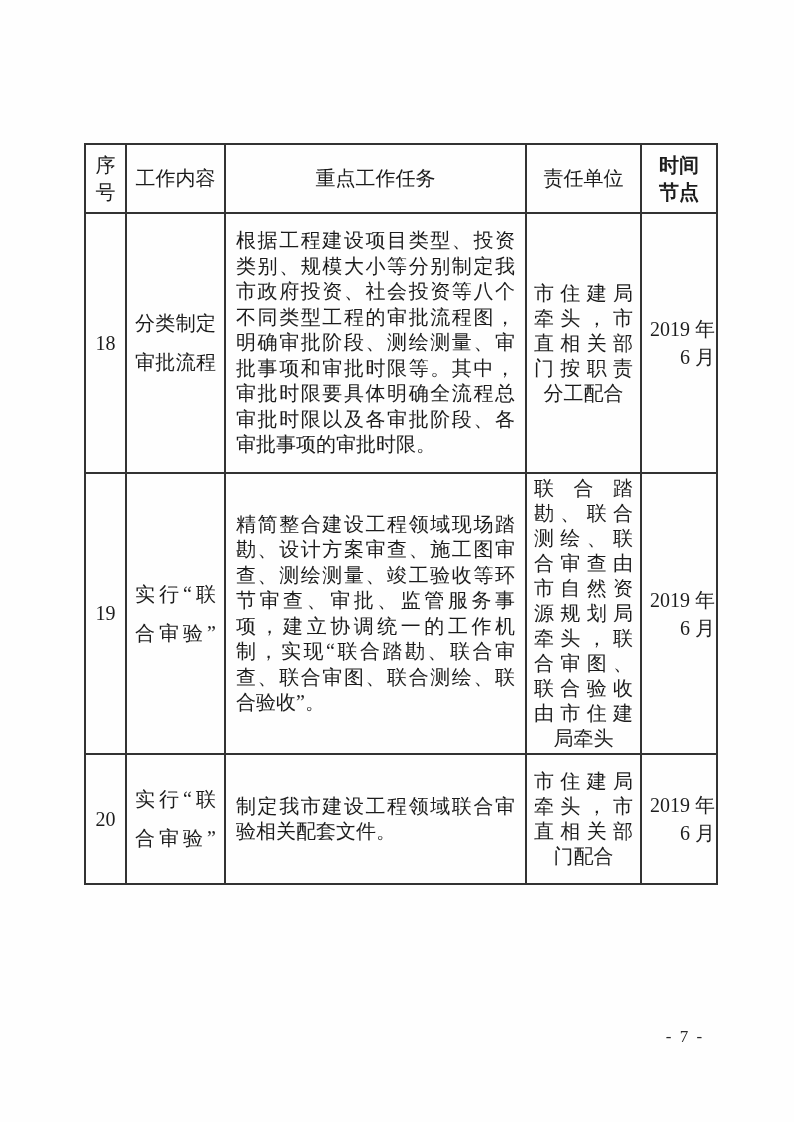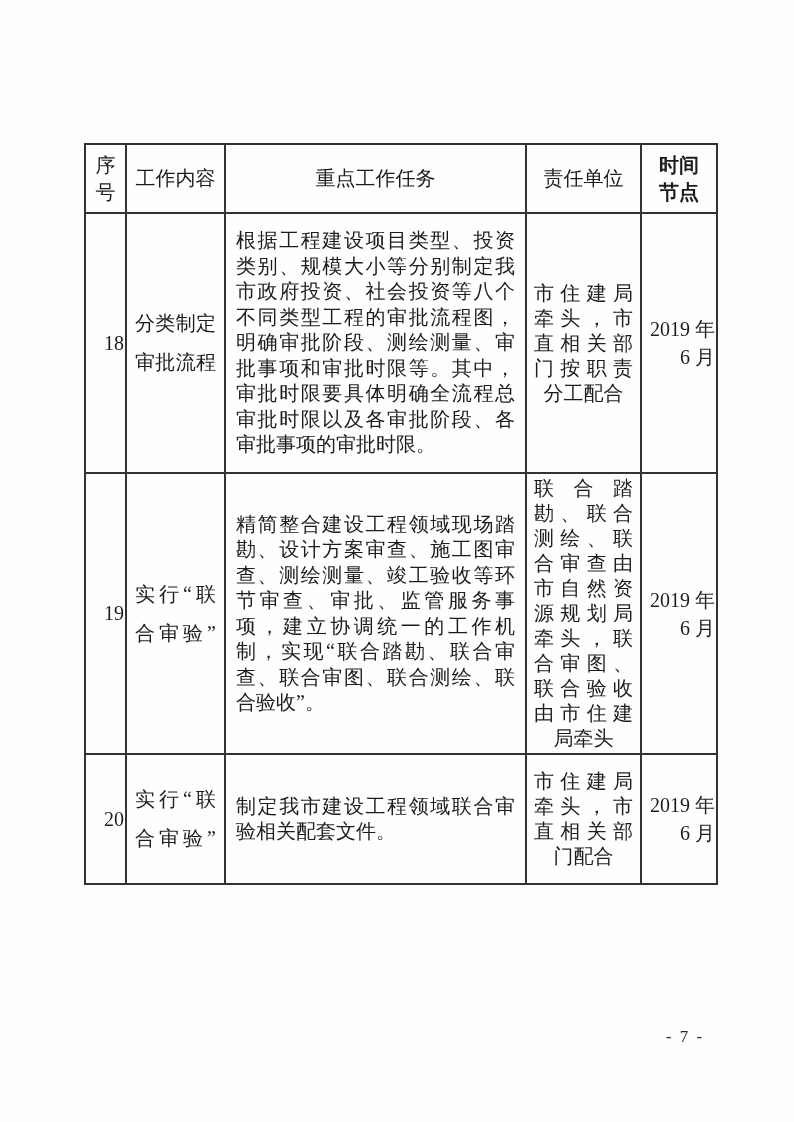--- a/index.html
+++ b/index.html
@@ -45,21 +45,21 @@
   }
   .work-table th.th-no   { padding: 2px 6px; }
   .work-table th.th-time { padding: 2px 13px; font-weight: bold; }
 
   tr.row-header { height: 59px;  }
   tr.row-18     { height: 260px; }
   tr.row-19     { height: 266px; }
   tr.row-20     { height: 130px; }
 
   td.cell-no {
-    text-align: right;
+    text-align: center;
     font-size: 20px;
   }
   td.cell-content {
     padding: 4px 8px;
     text-align: justify;
     text-align-last: justify;
     line-height: 39px;
   }
   td.cell-task {
     padding: 4px 10px;

